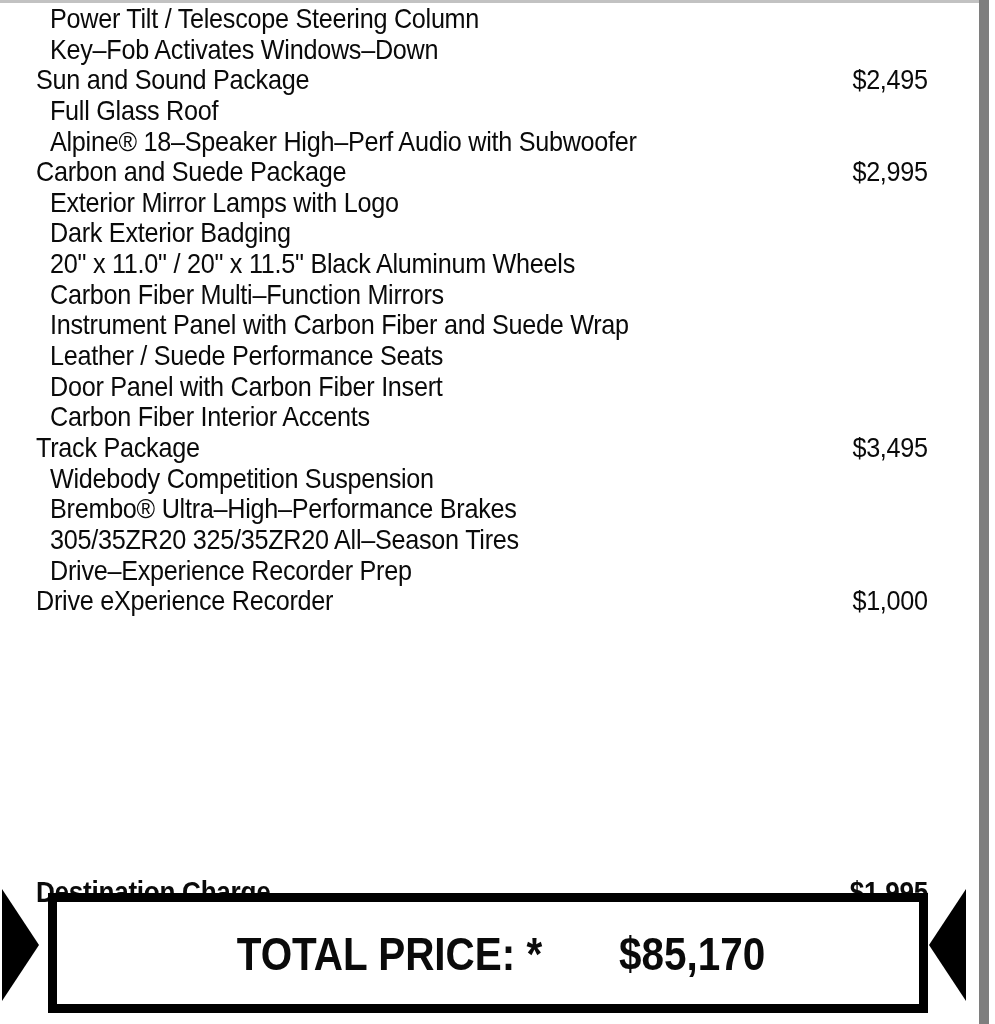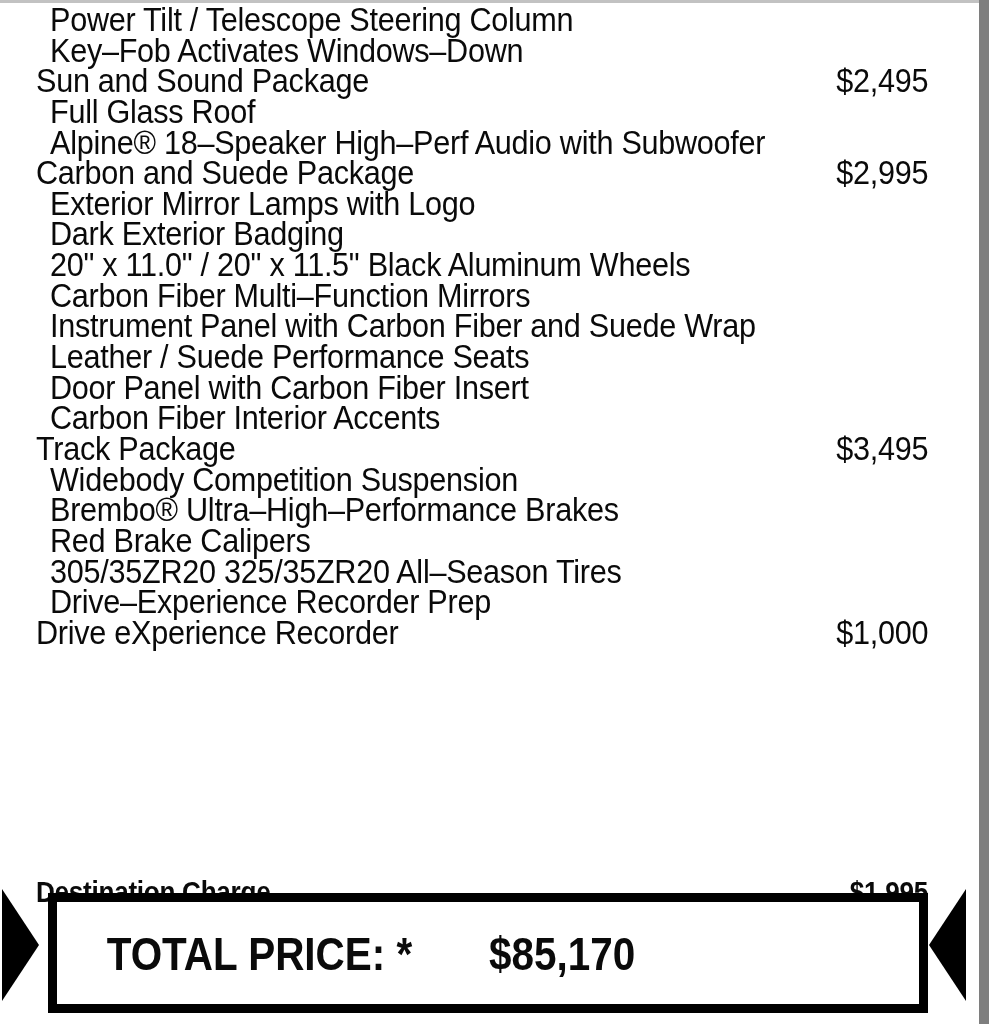--- a/index.html
+++ b/index.html
@@ -35,21 +35,21 @@
     width: 10px;
     height: 1024px;
     background: var(--edge-strip, #7e7e7e);
   }
   
   .options-list {
     position: absolute;
     left: 36px;
     top: 4px;
     right: 67px;
-    font-size: 34px;
+    font-size: 28px;
     line-height: 30.65px;
     letter-spacing: -0.3px;
   }
   .row {
     position: relative;
     height: 30.65px;
     white-space: nowrap;
   }
   .name {
     display: inline-block;
@@ -88,20 +88,21 @@
     position: absolute;
     left: 48px;
     top: 893px;
     width: 880px;
     height: 120px;
     box-sizing: border-box;
     border: 9px solid var(--box-border, #000);
     background: #ffffff;
     display: flex;
     align-items: center;
+    justify-content: center;
     gap: 77px;
     font-size: 47px;
     font-weight: bold;
     white-space: nowrap;
   }
   .total-label {
     display: inline-block;
     transform: scaleX(0.86);
     transform-origin: 100% 50%;
   }
@@ -151,21 +152,20 @@
       <div class="row indent"><span class="name">Dark Exterior Badging</span></div>
       <div class="row indent"><span class="name">20" x 11.0" / 20" x 11.5" Black Aluminum Wheels</span></div>
       <div class="row indent"><span class="name">Carbon Fiber Multi–Function Mirrors</span></div>
       <div class="row indent"><span class="name">Instrument Panel with Carbon Fiber and Suede Wrap</span></div>
       <div class="row indent"><span class="name">Leather / Suede Performance Seats</span></div>
       <div class="row indent"><span class="name">Door Panel with Carbon Fiber Insert</span></div>
       <div class="row indent"><span class="name">Carbon Fiber Interior Accents</span></div>
       <div class="row"><span class="name">Track Package</span><span class="price">$3,495</span></div>
       <div class="row indent"><span class="name">Widebody Competition Suspension</span></div>
       <div class="row indent"><span class="name">Brembo® Ultra–High–Performance Brakes</span></div>
-      <div class="row indent"><span class="name">Red Brake Calipers</span></div>
       <div class="row indent"><span class="name">305/35ZR20 325/35ZR20 All–Season Tires</span></div>
       <div class="row indent"><span class="name">Drive–Experience Recorder Prep</span></div>
       <div class="row"><span class="name">Drive eXperience Recorder</span><span class="price">$1,000</span></div>
     </div>
 
   <div class="destination-row">
     <span class="name">Destination Charge</span>
     <span class="price">$1,995</span>
   </div>
 

